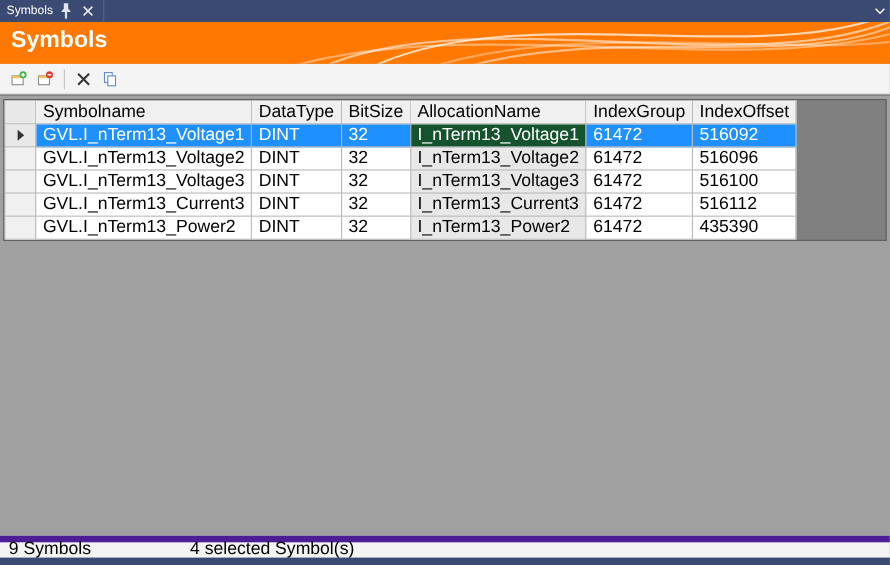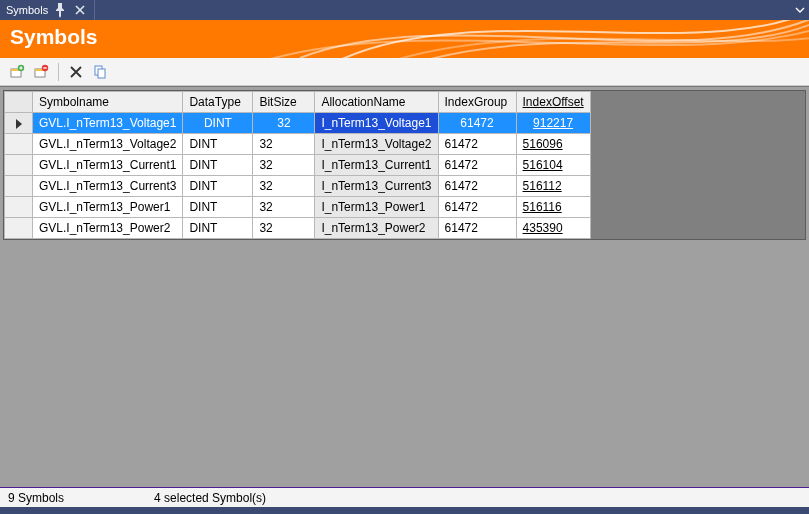--- a/index.html
+++ b/index.html
@@ -87,21 +87,21 @@
     border-top: 1px solid #777;
   }
   .grid {
     background: #808080;
     border: 1px solid #5c5c5c;
     overflow: hidden;
   }
   table {
     border-collapse: collapse;
     background: #fff;
-    font-size: 12px;
+    font-size: 16px;
   }
   th, td {
     border: 1px solid #b8b8b8;
     padding: 2px 6px;
     text-align: left;
     white-space: nowrap;
     height: 20px;
     line-height: 16px;
   }
   th {
@@ -112,50 +112,50 @@
   .rowhdr {
     width: 28px;
     background: #f0f0f0;
     text-align: center;
     padding: 0;
   }
   .corner {
     width: 28px;
     background: #e8e8e8;
   }
-  tbody tr.selected td { background: #1e90ff; color: #fff; text-align: center; }
-  tbody tr.selected td.allocgray { background:#1d4ed8; color:#fff; }
+  tbody tr.selected td { background: #1e90ff; color: #fff; }
+  tbody tr.selected td.allocgray { background:#14532d; color:#fff; }
   tbody tr.selected .rowhdr { background:#e8e8e8; }
   .rowhdr .marker {
     display:inline-block;
     width:0;height:0;
     border-top:5px solid transparent;
     border-bottom:5px solid transparent;
     border-left:6px solid #333;
     vertical-align: middle;
   }
   .allocgray { background: #e8e8e8; }
 
   .col-symbolname { width: 140px; }
   .col-datatype   { width: 70px; }
   .col-bitsize    { width: 62px; }
   .col-alloc      { width: 110px; }
   .col-igroup     { width: 78px; }
-  .col-ioffset    { width: 64px; text-decoration: underline; }
+  .col-ioffset    { width: 64px; }
 
   
   .status {
     height: 20px;
     background: #f4f4f4;
-    border-top: 1px solid #4c1d95;
+    border-top: 6px solid #4c1d95;
     display: flex;
     align-items: center;
     padding: 0 8px;
     gap: 90px;
-    font-size: 12px;
+    font-size: 16px;
   }
 
   
   .bottom-bar {
     height: 7px;
     background: #3b4a73;
   }
 
   
   .ico { width:16px; height:16px; display:block; }
@@ -242,60 +242,51 @@
         </tr>
       </thead>
       <tbody id="grid-body">
           <tr class="selected">
             <td class="rowhdr"><span class="marker"></span></td>
             <td class="col-symbolname">GVL.I_nTerm13_Voltage1</td>
             <td class="col-datatype">DINT</td>
             <td class="col-bitsize">32</td>
             <td class="col-alloc allocgray">I_nTerm13_Voltage1</td>
             <td class="col-igroup">61472</td>
-            <td class="col-ioffset">912217</td>
+            <td class="col-ioffset">516092</td>
           </tr>
           <tr>
             <td class="rowhdr"></td>
             <td class="col-symbolname">GVL.I_nTerm13_Voltage2</td>
             <td class="col-datatype">DINT</td>
             <td class="col-bitsize">32</td>
             <td class="col-alloc allocgray">I_nTerm13_Voltage2</td>
             <td class="col-igroup">61472</td>
             <td class="col-ioffset">516096</td>
           </tr>
           <tr>
             <td class="rowhdr"></td>
-            <td class="col-symbolname">GVL.I_nTerm13_Current1</td>
-            <td class="col-datatype">DINT</td>
-            <td class="col-bitsize">32</td>
-            <td class="col-alloc allocgray">I_nTerm13_Current1</td>
-            <td class="col-igroup">61472</td>
-            <td class="col-ioffset">516104</td>
+            <td class="col-symbolname">GVL.I_nTerm13_Voltage3</td>
+            <td class="col-datatype">DINT</td>
+            <td class="col-bitsize">32</td>
+            <td class="col-alloc allocgray">I_nTerm13_Voltage3</td>
+            <td class="col-igroup">61472</td>
+            <td class="col-ioffset">516100</td>
           </tr>
           <tr>
             <td class="rowhdr"></td>
             <td class="col-symbolname">GVL.I_nTerm13_Current3</td>
             <td class="col-datatype">DINT</td>
             <td class="col-bitsize">32</td>
             <td class="col-alloc allocgray">I_nTerm13_Current3</td>
             <td class="col-igroup">61472</td>
             <td class="col-ioffset">516112</td>
           </tr>
           <tr>
             <td class="rowhdr"></td>
-            <td class="col-symbolname">GVL.I_nTerm13_Power1</td>
-            <td class="col-datatype">DINT</td>
-            <td class="col-bitsize">32</td>
-            <td class="col-alloc allocgray">I_nTerm13_Power1</td>
-            <td class="col-igroup">61472</td>
-            <td class="col-ioffset">516116</td>
-          </tr>
-          <tr>
-            <td class="rowhdr"></td>
             <td class="col-symbolname">GVL.I_nTerm13_Power2</td>
             <td class="col-datatype">DINT</td>
             <td class="col-bitsize">32</td>
             <td class="col-alloc allocgray">I_nTerm13_Power2</td>
             <td class="col-igroup">61472</td>
             <td class="col-ioffset">435390</td>
           </tr>
         </tbody>
     </table>
   </div>

